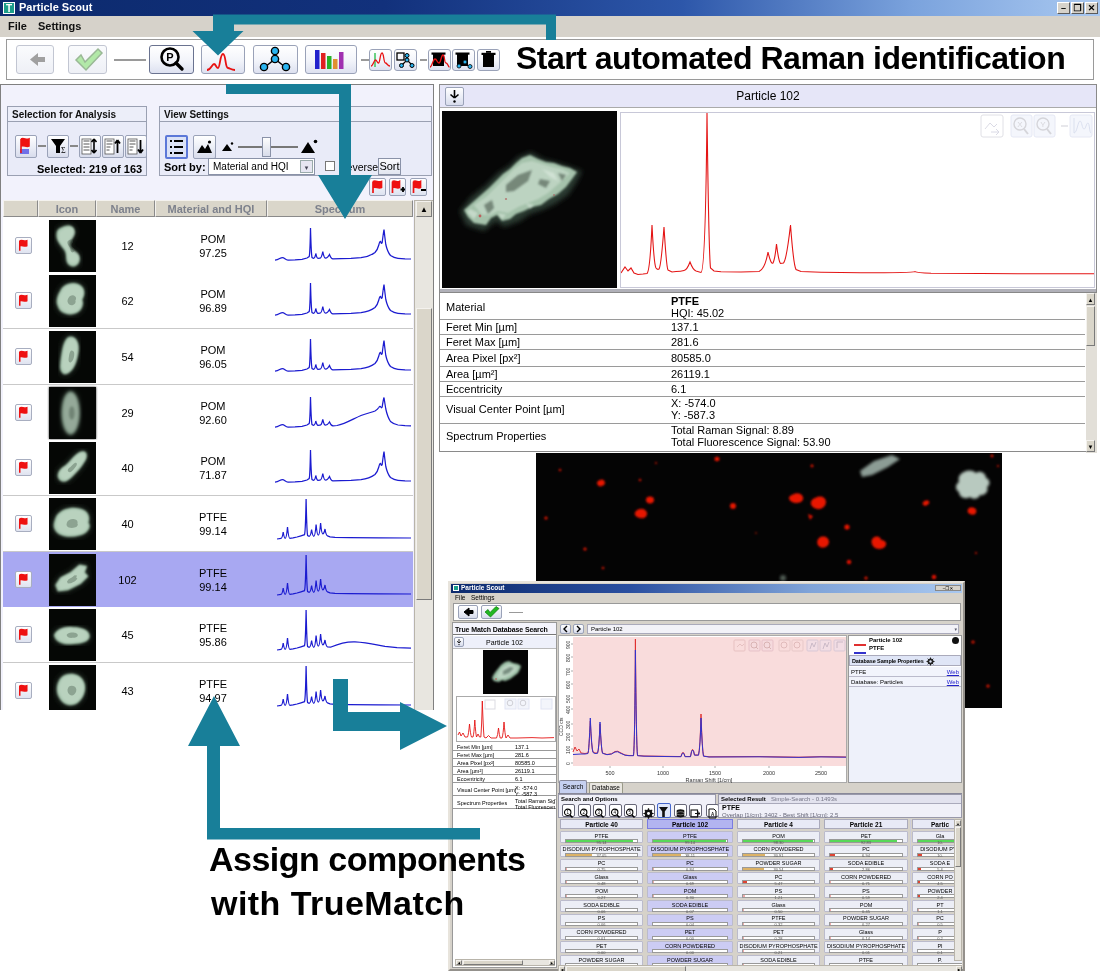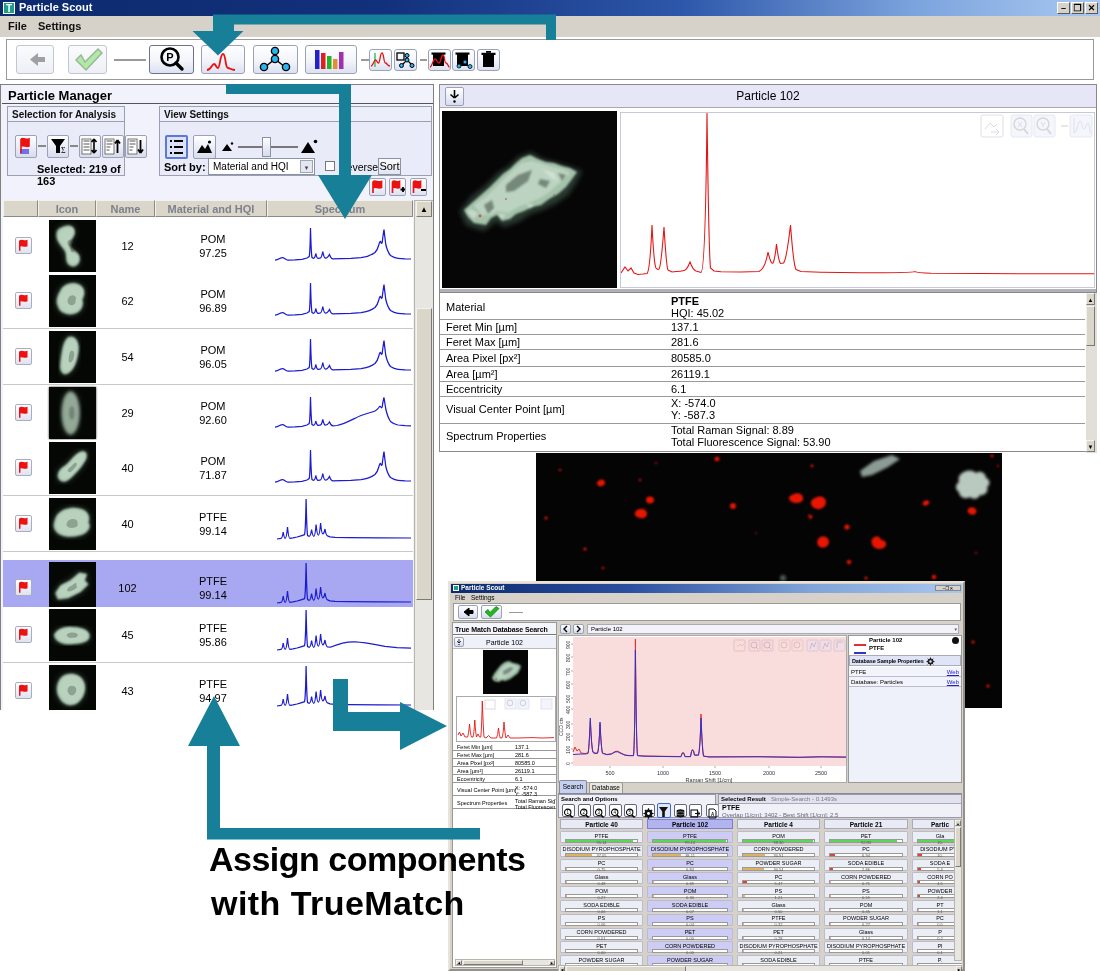--- a/index.html
+++ b/index.html
@@ -36,21 +36,21 @@
  background:linear-gradient(180deg,#ffffff,#e8ebf5 60%,#d8dcec 100%);}
 #filterbox{left:2px;top:94px;width:361px;height:19px;background:#fff;border:1px solid #9aa0b2;
  color:#8a8a8a;font-size:10px;padding:3px 0 0 4px;}
 .flagbtn{position:absolute;top:93px;width:17px;height:18px;border:1px solid #9aa2b8;border-radius:2px;display:flex;align-items:center;justify-content:center;overflow:hidden;
  background:linear-gradient(180deg,#fff,#dde2f0);}
 
 #ptable{left:2px;top:115px;width:410px;height:510px;background:#fff;}
 .th{position:absolute;top:0;height:17px;background:#dad6ca;border:1px solid;border-color:#f4f2ee #8a8a8a #8a8a8a #f4f2ee;
  color:#7d818c;font-size:11px;font-weight:bold;text-align:center;padding-top:2px;}
 .prow{position:absolute;left:0;width:410px;height:56px;border-bottom:1px solid #c9c9c9;background:#fff;}
-.prow.hl{background:#a8a8f2;margin-top:8px;}
+.prow.hl{background:#a8a8f2;}
 .pflag{position:absolute;left:12px;width:17px;height:17px;border:1px solid #a8aec0;border-radius:2px;display:flex;align-items:center;justify-content:center;overflow:hidden;
  background:linear-gradient(180deg,#fff,#dfe3f0);}
 .pimg{position:absolute;left:46px;top:2px;width:47px;height:52px;background:#060806;}
 .pname{position:absolute;left:95px;width:59px;text-align:center;font-size:11px;color:#000;}
 .pmat{position:absolute;left:154px;width:112px;text-align:center;font-size:11px;color:#000;line-height:14px;}
 .pspec{position:absolute;left:266px;top:0;width:146px;height:56px;}
 
 .sb{position:absolute;background:#e8e6e0;border:1px solid #b8b4aa;}
 .sbbtn{position:absolute;background:#dad6ca;border:1px solid;border-color:#f4f2ee #7a7a7a #7a7a7a #f4f2ee;
  text-align:center;color:#000;}
@@ -192,24 +192,24 @@
         </svg>
   </div>
   <div class="tbtn sm" style="left:470px;width:23px;">
     <svg width="21" height="20" viewBox="0 0 21 20">
           <rect x="5" y="5" width="11" height="12" fill="#000"></rect>
           <rect x="3.5" y="2.8" width="14" height="2.2" fill="#000"></rect>
           <rect x="8" y="1" width="5" height="1.8" fill="#000"></rect>
         </svg>
   </div>
 </div>
+<div class="abs" id="startTxt">Start automated Raman identification</div>
 
 <div class="abs" id="lpanel">
-  <div class="abs" id="pmhead">Particle Manager</div>
-  <div class="grp" style="left:6px;top:21px;width:118px;height:70px;">
+  <div class="grp" style="left:6px;top:21px;width:140px;height:70px;">
     <div class="grphead">Selection for Analysis</div>
     <div class="sbtn" style="left:7px;top:28px;width:22px;height:23px;">
       <svg width="20" height="21" viewBox="0 0 20 21">
             <rect x="4" y="13" width="9" height="5" fill="#7070e8"></rect>
             <path d="M5 3 L5 17 M5 3 C8 1.5 10 4.5 13 3 L13 10 C10 11.5 8 8.5 5 10" fill="#ee1111" stroke="#ee1111" stroke-width="1.6"></path>
           </svg>
     </div>
     <div style="position:absolute;left:30px;top:38px;width:8px;height:1.5px;background:#888;"></div>
     <div class="sbtn" style="left:39px;top:28px;width:22px;height:23px;">
       <svg width="20" height="21" viewBox="0 0 20 21">

